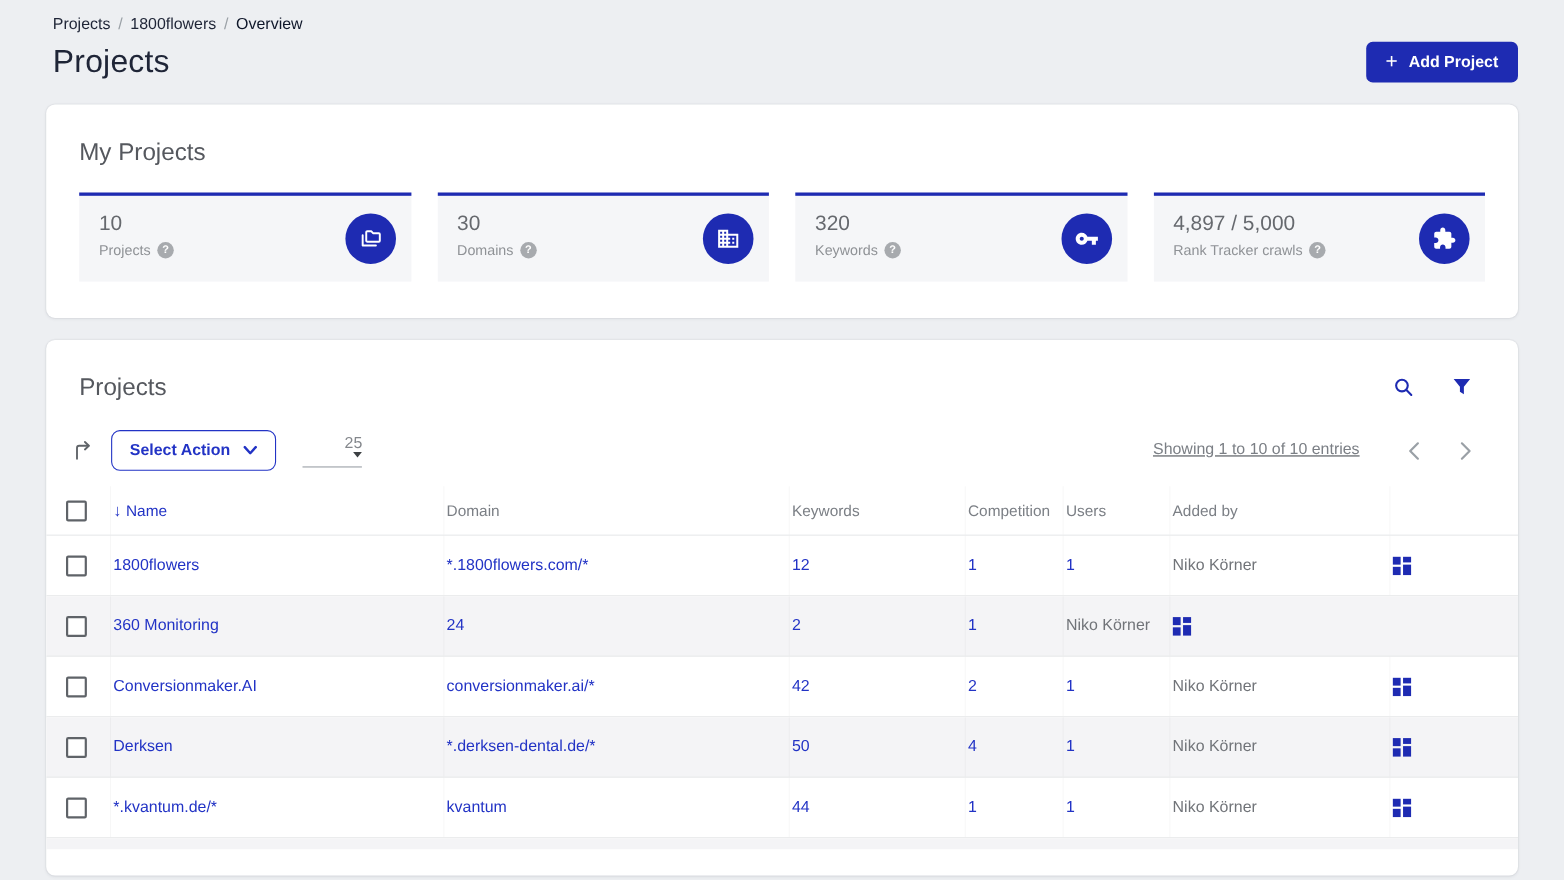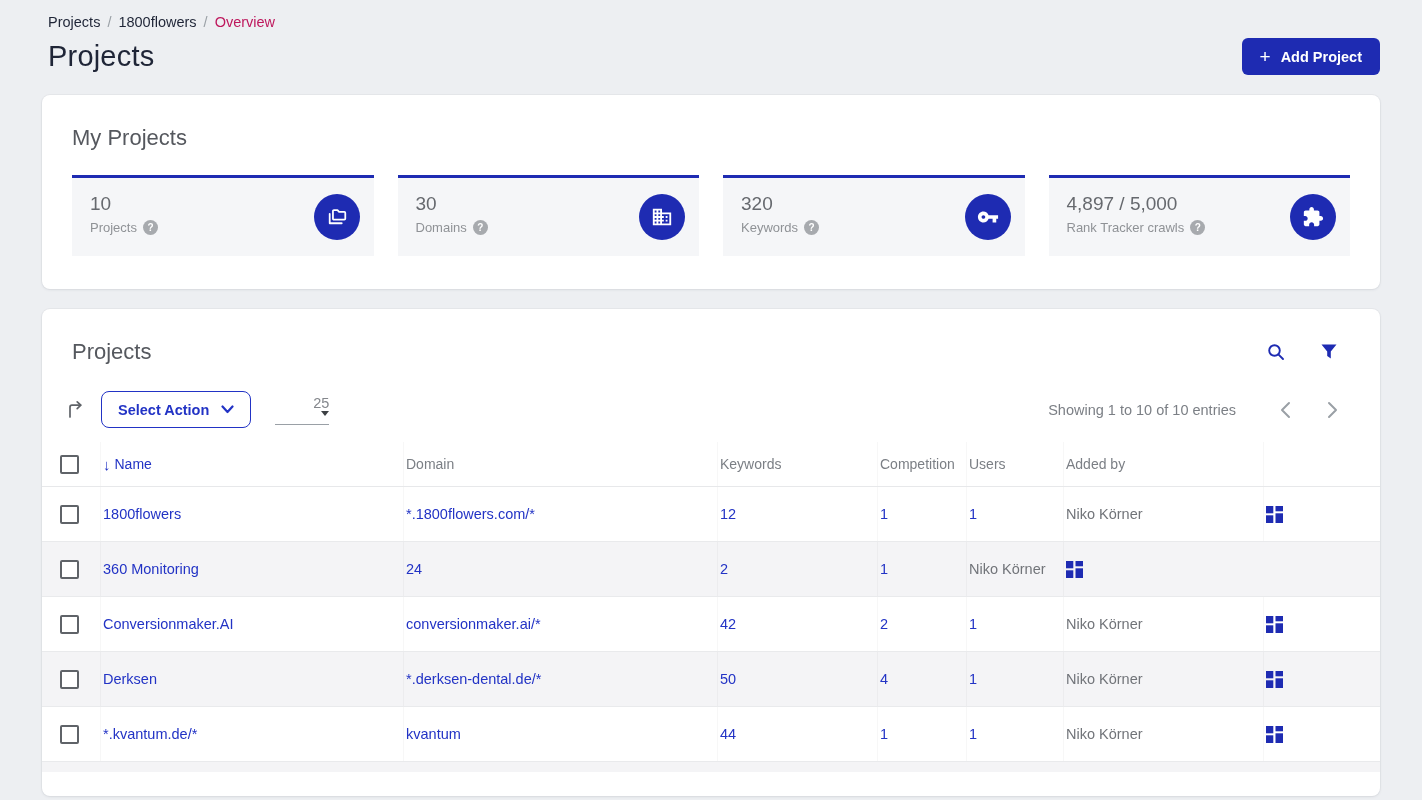--- a/index.html
+++ b/index.html
@@ -6,21 +6,21 @@
   html,body { width:1422px; height:800px; overflow:hidden; }
   body {
     background:#edeff2;
     font-family:"Liberation Sans", sans-serif;
     color:#4d5156;
   }
   .top-area { padding:14px 42px 0 48px; }
   .breadcrumb { font-size:14.5px; color:#1f2537; display:flex; gap:7px; align-items:center; }
   .breadcrumb .crumb { cursor:pointer; }
   .breadcrumb .sep { color:#9aa0a6; }
-  .breadcrumb .crumb.muted { color:#be185d; }
+  .breadcrumb .crumb.muted { color:#0f172a; }
   .title-row { display:flex; justify-content:space-between; align-items:center; margin-top:8px; }
   .page-title { font-size:29px; font-weight:500; color:#1f2537; letter-spacing:.2px; }
   .btn-primary {
     background:#1e2bb2; color:#fff; border:none; border-radius:6px;
     height:37px; padding:0 18px; font-size:14.5px; font-weight:700;
     display:flex; align-items:center; gap:10px; cursor:pointer;
     font-family:"Liberation Sans", sans-serif;
   }
   .btn-primary .plus { font-size:19px; font-weight:400; line-height:1; }
 
@@ -63,21 +63,21 @@
   }
   .page-size {
     margin-left:24px; width:54px; border-bottom:1px solid #9aa0a6;
     display:flex; justify-content:space-between; align-items:flex-end;
     padding-bottom:5px; font-size:14.5px; color:#84878c; cursor:pointer;flex-direction:column;
   }
   .page-size .caret {
     width:0; height:0; border-left:4px solid transparent; border-right:4px solid transparent;
     border-top:5px solid #3c4043; margin-bottom:3px;
   }
-  .controls-right { margin-left:auto; display:flex; align-items:center; gap:44px; }
+  .controls-right { margin-left:auto; display:flex; align-items:flex-start; gap:44px;text-decoration:underline; }
   .showing-text { font-size:14.5px; color:#7b7f85; }
   .pager { display:flex; gap:36px; padding-right:6px; }
   .pager .pg { cursor:pointer; display:flex; }
 
   .table { margin-top:14px; }
   .trow, .thead-row {
     display:grid;
     grid-template-columns:58px 303px 314px 160px 89px 97px 200px 1fr;
     align-items:center;
   }

